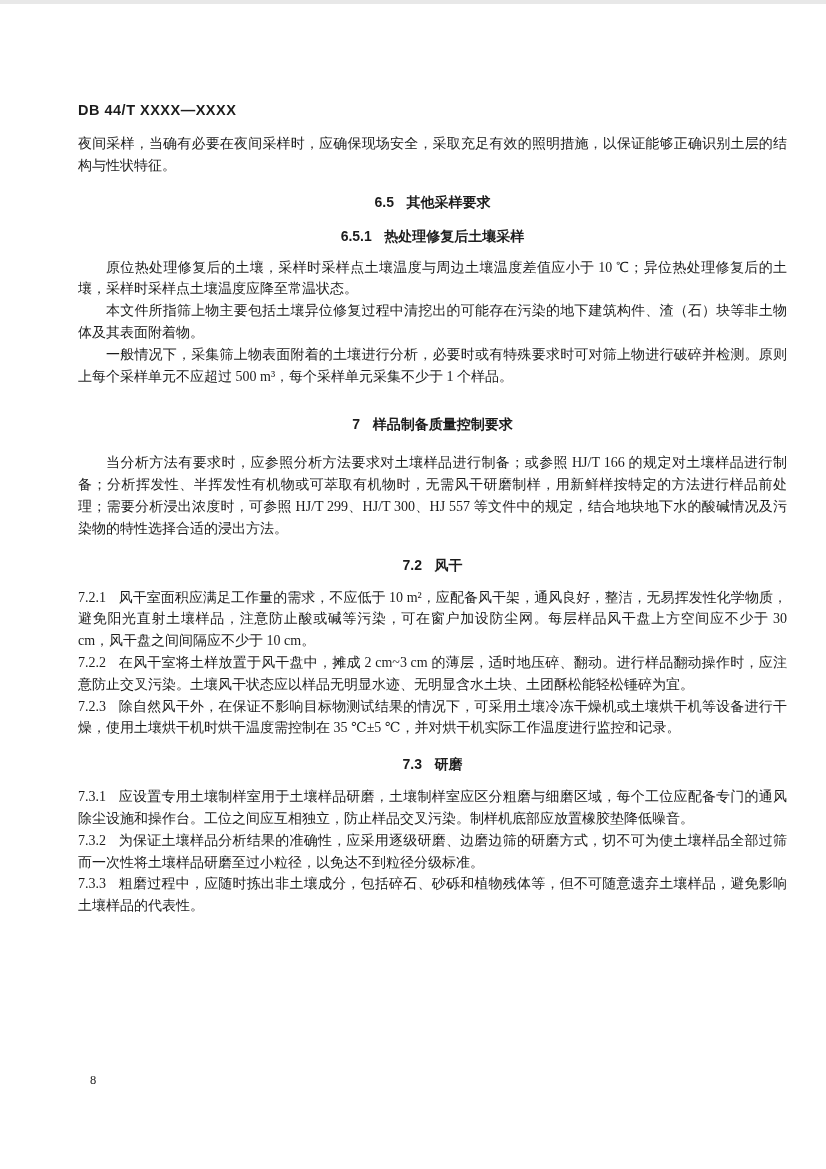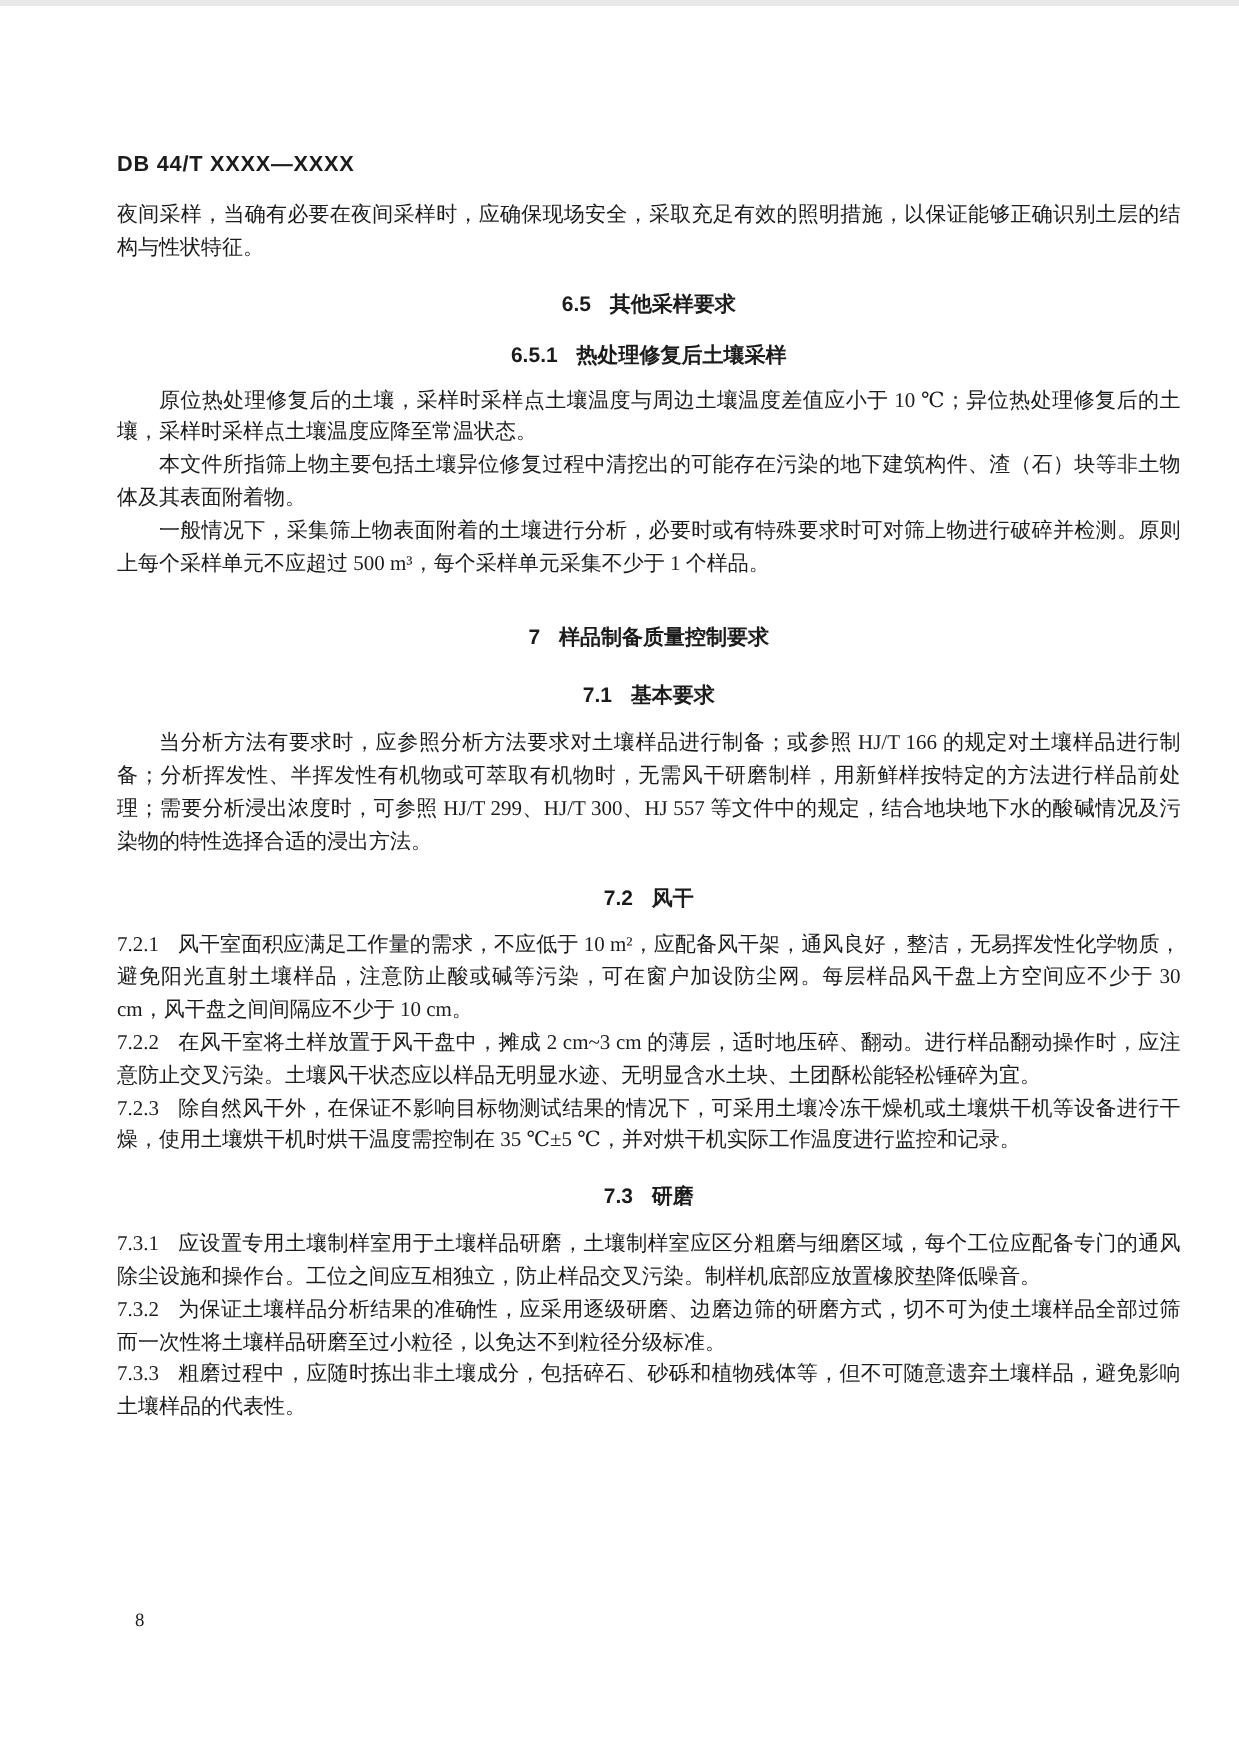--- a/index.html
+++ b/index.html
@@ -21,20 +21,21 @@
     font-family: "Liberation Sans", "DejaVu Sans", sans-serif;
     font-weight: 700;
     font-size: 14.5px;
     letter-spacing: 0.5px;
     line-height: 18px;
     margin-bottom: 14px;
   }
   .para {
     text-align: justify;
     margin: 0;
+    font-family: Liberation Serif, serif;
   }
   .para.indent { text-indent: 2em; }
   .clause {
     text-align: justify;
     margin: 0;
   }
   .cnum {
     display: inline-block;
     margin-right: 0.9em;
   }
@@ -78,23 +79,20 @@
   <p class="para indent">原位热处理修复后的土壤，采样时采样点土壤温度与周边土壤温度差值应小于 10 ℃；异位热处理修复后的土壤，采样时采样点土壤温度应降至常温状态。</p>
 
 
   <p class="para indent">本文件所指筛上物主要包括土壤异位修复过程中清挖出的可能存在污染的地下建筑构件、渣（石）块等非土物体及其表面附着物。</p>
   <p class="para indent">一般情况下，采集筛上物表面附着的土壤进行分析，必要时或有特殊要求时可对筛上物进行破碎并检测。原则上每个采样单元不应超过 500 m³，每个采样单元采集不少于 1 个样品。</p>
 
   <div class="heading h1">
     <span class="hnum">7</span><span>样品制备质量控制要求</span>
   </div>
 
-  <div class="heading h2">
-    <span class="hnum">7.1</span><span>基本要求</span>
-  </div>
 
   <p class="para indent">当分析方法有要求时，应参照分析方法要求对土壤样品进行制备；或参照 HJ/T 166 的规定对土壤样品进行制备；分析挥发性、半挥发性有机物或可萃取有机物时，无需风干研磨制样，用新鲜样按特定的方法进行样品前处理；需要分析浸出浓度时，可参照 HJ/T 299、HJ/T 300、HJ 557 等文件中的规定，结合地块地下水的酸碱情况及污染物的特性选择合适的浸出方法。</p>
 
   <div class="heading h2">
     <span class="hnum">7.2</span><span>风干</span>
   </div>
 
   <p class="clause">
     <span class="cnum">7.2.1</span><span>风干室面积应满足工作量的需求，不应低于 10 m²，应配备风干架，通风良好，整洁，无易挥发性化学物质，避免阳光直射土壤样品，注意防止酸或碱等污染，可在窗户加设防尘网。每层样品风干盘上方空间应不少于 30 cm，风干盘之间间隔应不少于 10 cm。</span>
   </p>

